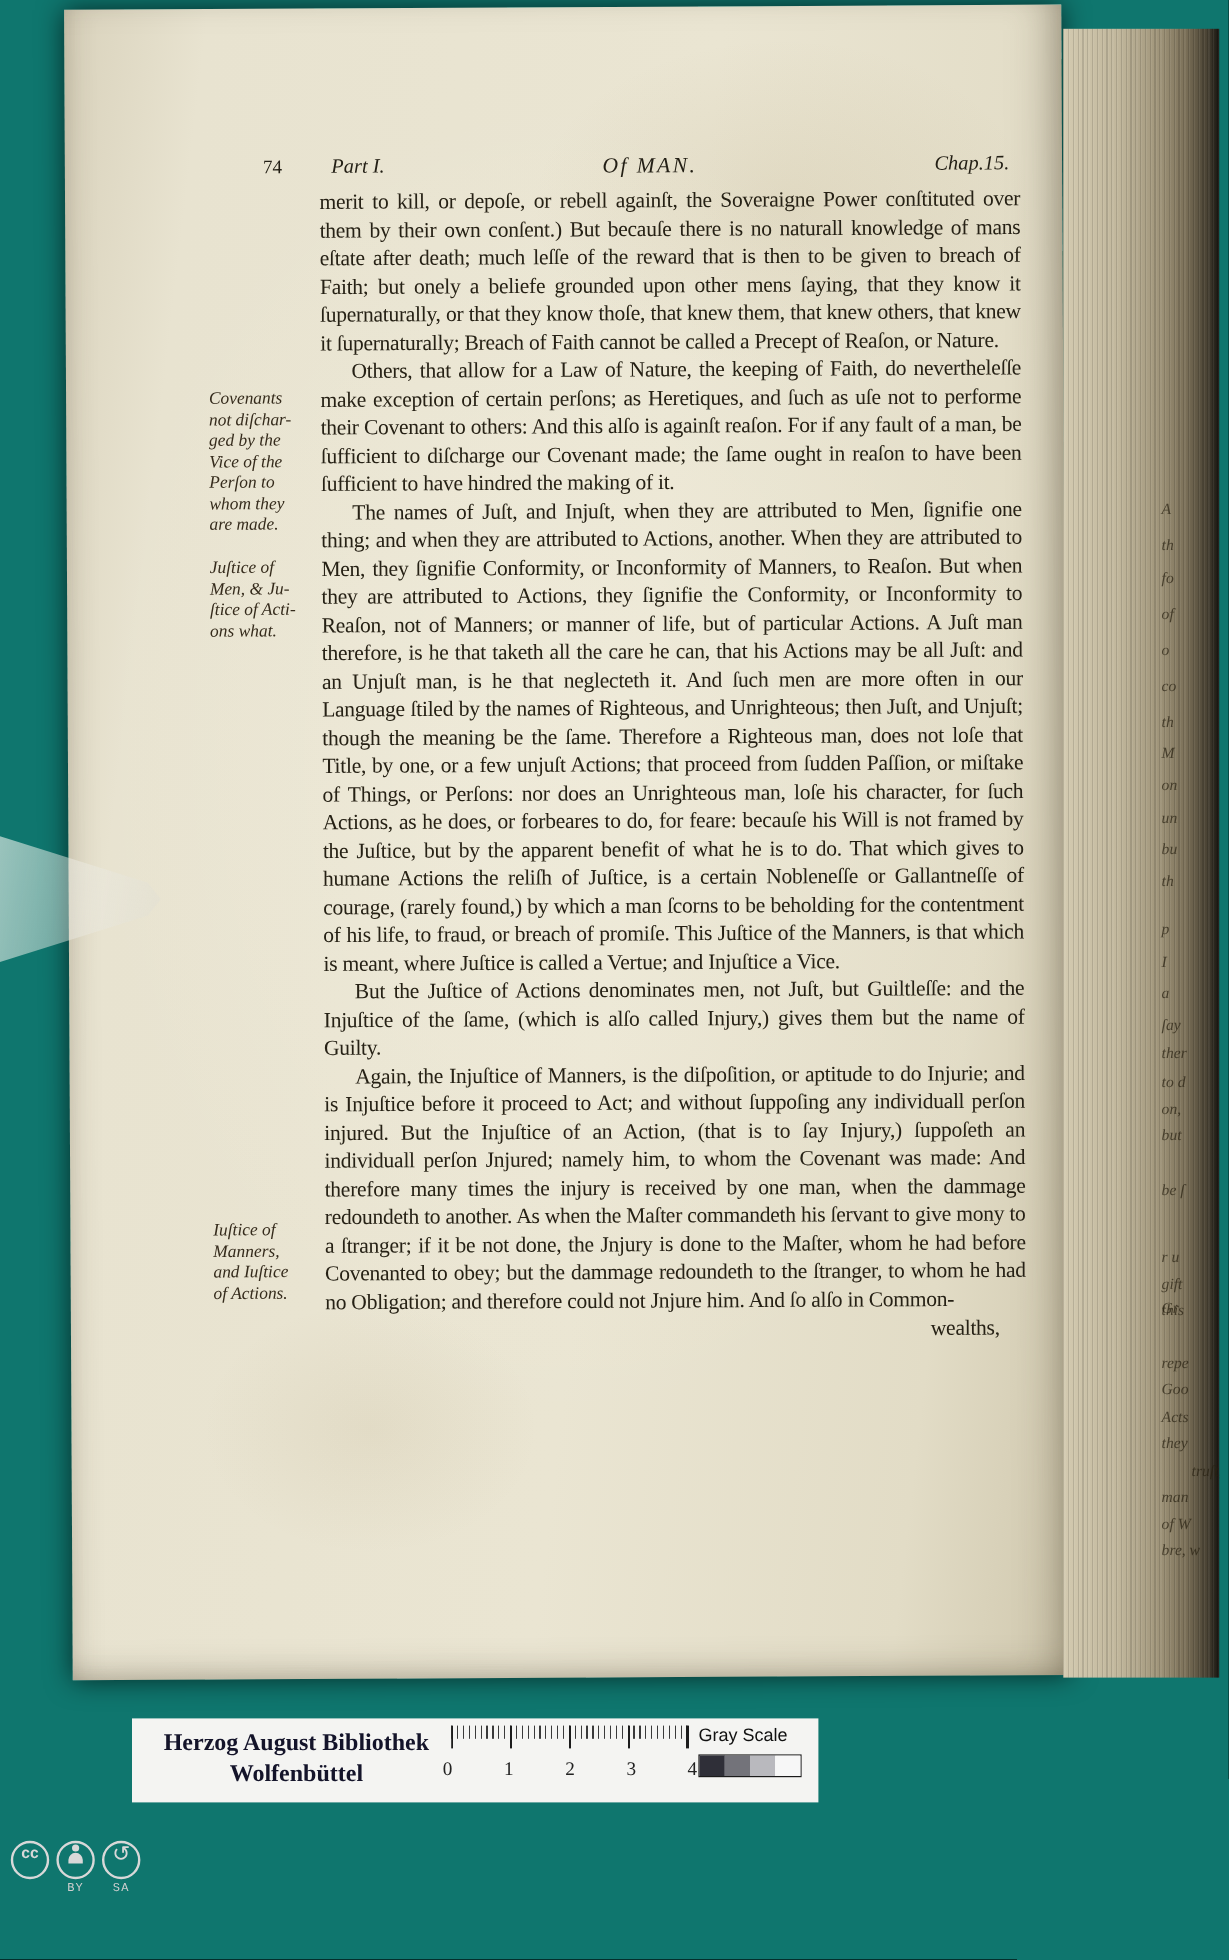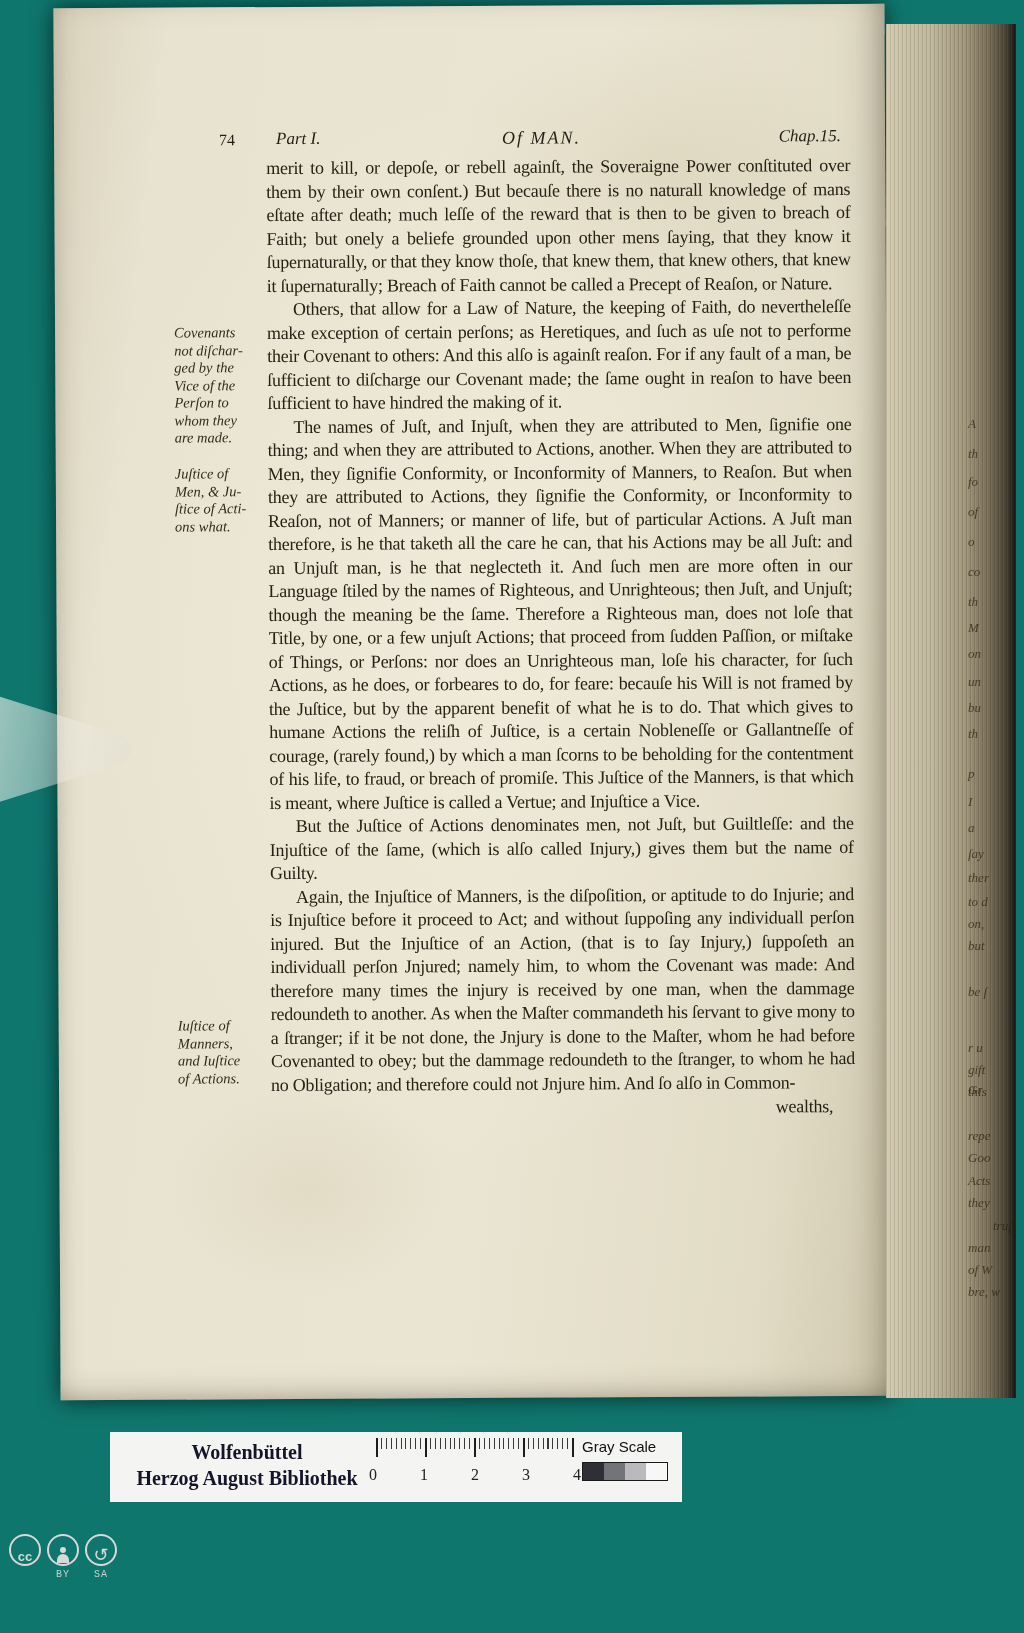--- a/index.html
+++ b/index.html
@@ -64,21 +64,21 @@
     justify-content:space-between;font-size:16px;color:#222;}
   .grayscale{position:absolute;left:472px;top:6px;width:96px;}
   .gs-label{font-size:15px;color:#111;font-family:"Liberation Sans",sans-serif;}
   .gs-swatches{display:flex;border:1px solid #1a1a1a;width:fit-content;margin-top:7px;background:#fff;}
   .gs-swatches span{width:21px;height:17px;display:block;}
 
   
   .cc-badge{position:absolute;left:9px;top:1534px;}
   .cc-row{display:flex;gap:6px;}
   .cc-circle{width:28px;height:28px;border:2px solid #d8d8d8;border-radius:50%;
-    display:inline-flex;align-items:flex-end;justify-content:center;color:#d8d8d8;
+    display:inline-flex;align-items:flex-start;justify-content:center;color:#d8d8d8;
     font-family:"Liberation Sans",sans-serif;font-weight:bold;font-size:13px;position:relative;}
   .person{position:relative;width:16px;height:18px;display:block;}
   .p-head{position:absolute;left:5px;top:1px;width:6px;height:6px;border-radius:50%;background:#d8d8d8;}
   .p-body{position:absolute;left:2px;top:8px;width:12px;height:9px;border-radius:7px 7px 0 0;background:#d8d8d8;}
   .sa{font-size:18px;font-weight:normal;line-height:1;}
   .cc-labels{display:flex;gap:6px;margin-left:38px;margin-top:3px;
     font-family:Liberation Mono, monospace;font-size:10px;color:#cfcfcf;}
   .cc-labels span{width:32px;text-align:center;letter-spacing:1px;}
   .copyright{position:absolute;left:0;right:0;top:1598px;text-align:center;color:#ececec;
     font-family:"Liberation Sans",sans-serif;font-size:16px;}
@@ -157,22 +157,22 @@
         <span class="frag" style="top: 1216px;">man</span>
         <span class="frag" style="top: 1238px;">of W</span>
         <span class="frag" style="top: 1260px;">bre, w</span>
       </div>
   </div>
 
   <div class="page-holder"></div>
 
   <div class="scale-bar">
     <div class="lib-name">
+      <div>Herzog August Bibliothek</div>
       <div>Wolfenbüttel</div>
-      <div>Herzog August Bibliothek</div>
     </div>
     <div class="ruler">
       <div class="ticks-minor"></div>
       <div class="ticks-major"></div>
       <div class="ruler-numbers">
           <span>0</span>
           <span>1</span>
           <span>2</span>
           <span>3</span>
           <span>4</span>

